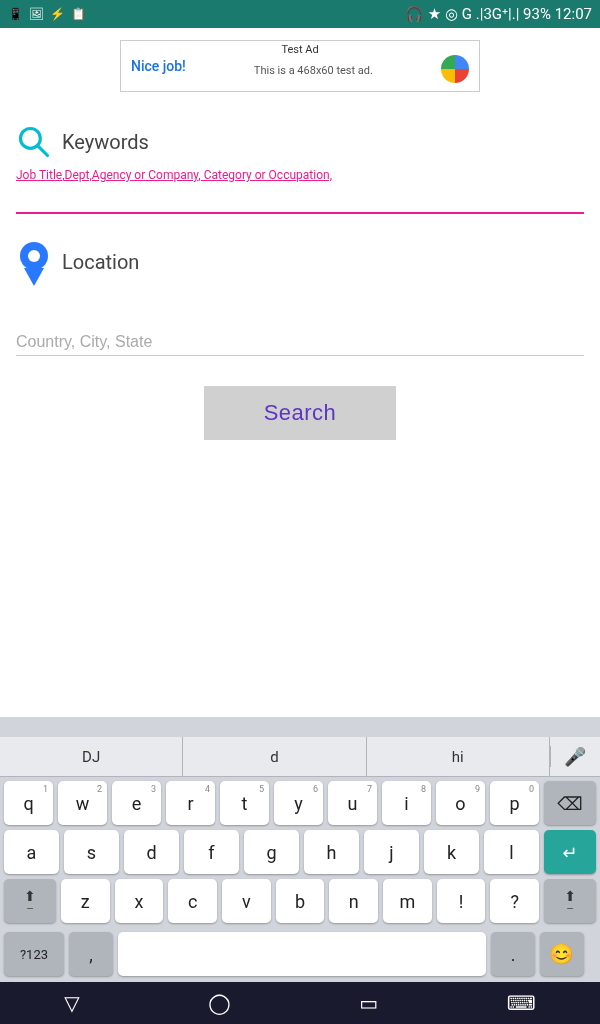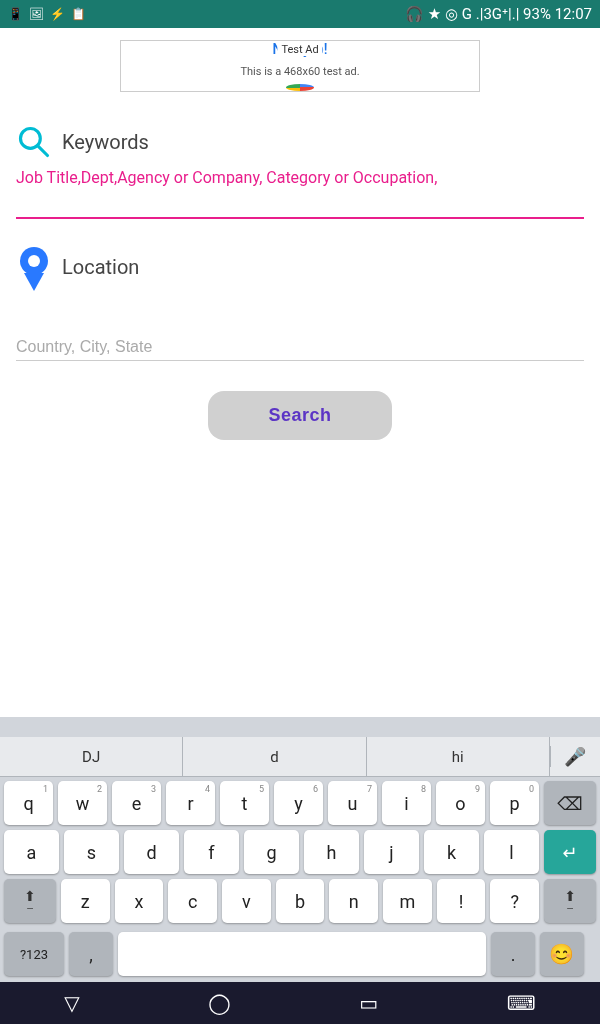--- a/index.html
+++ b/index.html
@@ -41,21 +41,20 @@
       border: 1px solid #ccc;
       margin: 6px auto;
       width: 360px;
       height: 52px;
       display: flex;
       align-items: center;
       justify-content: space-between;
       padding: 0 10px;
       background: #fff;
       position: relative;
-      flex-direction: column;
     }
     .ad-label {
       font-size: 11px;
       color: #333;
       position: absolute;
       top: 2px;
       left: 50%;
       transform: translateX(-50%);
       background: #fff;
       padding: 0 4px;
@@ -93,23 +92,24 @@
     .search-icon-svg {
       width: 36px;
       height: 36px;
     }
     .section-title {
       font-size: 20px;
       color: #444;
       font-weight: 400;
     }
     .hint-text {
-      font-size: 16px;
+      font-size: 12px;
       color: #e91e8c;
       margin-bottom: 4px;
+      text-decoration: underline;
     }
     .keyword-input {
       width: 100%;
       border: none;
       border-bottom: 2px solid #e91e8c;
       outline: none;
       font-size: 16px;
       padding: 4px 0;
       color: #333;
       background: transparent;
@@ -141,25 +141,25 @@
 
     
     .search-btn-container {
       display: flex;
       justify-content: center;
       margin-top: 30px;
     }
     .search-btn {
       background: #d0d0d0;
       border: none;
-      border-radius: 16px;
+      border-radius: 0;
       padding: 14px 60px;
-      font-size: 18px;
+      font-size: 22px;
       color: #5c35c5;
-      font-weight: 700;
+      font-weight: 400;
       cursor: pointer;
       letter-spacing: 0.5px;
     }
 
     
     .keyboard {
       position: absolute;
       bottom: 42px;
       left: 0;
       right: 0;

